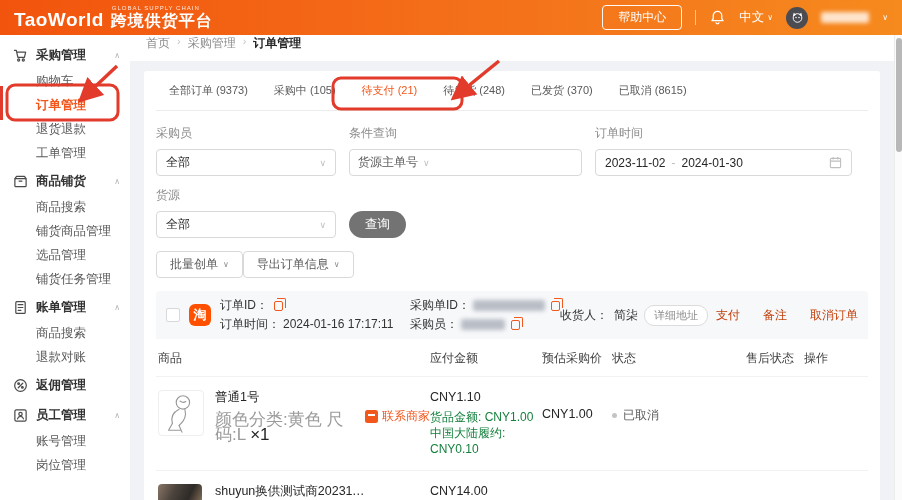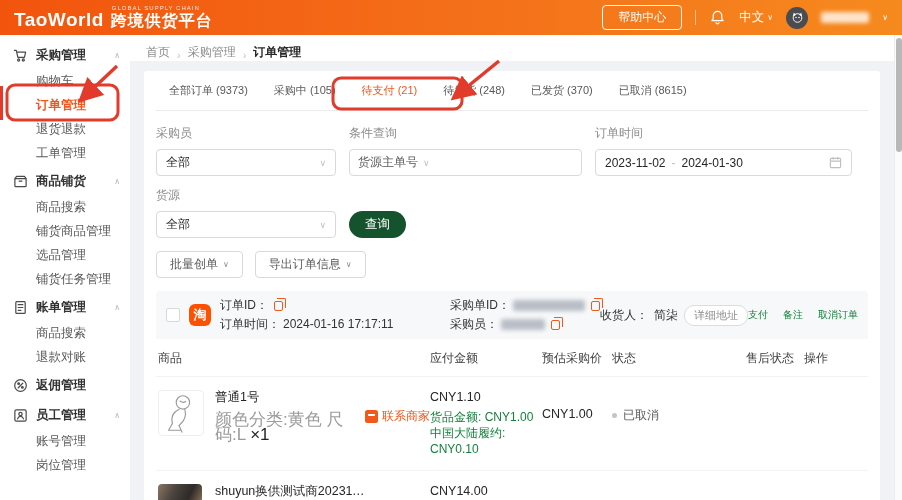--- a/index.html
+++ b/index.html
@@ -29,21 +29,21 @@
   .sidebar { position:absolute; left:0; top:35px; width:130px; bottom:0; background:#fff; padding-top:4px; z-index:2; }
   .side-section { height:27px; display:flex; align-items:center; padding:0 10px 0 13px; margin-top:3px; cursor:pointer; }
   .side-section .s-icon { width:15px; height:15px; color:#4a4a4a; flex:none; }
   .side-section .s-label { font-weight:bold; color:#333; margin-left:8px; font-size:12.5px; }
   .side-section .s-chev { margin-left:auto; color:#b5b5b5; font-size:8px; }
   .side-item { height:24px; line-height:24px; padding-left:36px; color:#595959; font-size:12.5px; cursor:pointer; }
   .side-item.active { color:#f2571c; font-weight:bold; }
 
   
   .main { position:absolute; left:130px; top:35px; right:8px; bottom:0; background:#f0f2f5; }
-  .breadcrumb { background:#fff; height:26px; display:flex; align-items:flex-end; gap:7px; padding:0 16px; font-size:12px; color:#8c8c8c; }
+  .breadcrumb { background:#fff; height:26px; display:flex; align-items:flex-start; gap:7px; padding:0 16px; font-size:12px; color:#8c8c8c; }
   .breadcrumb .sep { color:#c4c4c4; font-size:11px; }
   .breadcrumb .current { color:#262626; font-weight:bold; }
 
   .card { background:#fff; margin:10px 14px 0 14px; border-radius:3px; padding:0 12px; min-height:480px; }
 
   .tabs { display:flex; border-bottom:1px solid #ececec; }
   .tab { padding:12px 13px; font-size:11px; color:#595959; cursor:pointer; white-space:nowrap; }
   .tab.active { color:#f2571c; }
 
   .filters { padding-top:14px; }
@@ -53,40 +53,40 @@
   .control { height:27px; border:1px solid #d9d9d9; border-radius:4px; display:flex; align-items:center; padding:0 9px; font-size:12px; color:#262626; background:#fff; }
   .control .c-chev { margin-left:auto; color:#bfbfbf; font-size:9px; }
   .sel-180 { width:180px; }
   .combo { width:233px; padding:0; }
   .combo .combo-type { display:flex; align-items:center; gap:5px; padding:0 8px; color:#595959; flex:none; }
   .combo input { border:0; outline:0; flex:1; min-width:0; height:100%; font-size:12px; padding-right:8px; background:transparent; }
   .daterange { width:257px; gap:6px; }
   .daterange .d-sep { color:#bfbfbf; }
   .daterange .cal { margin-left:auto; width:13px; height:13px; color:#bfbfbf; }
   .row2 { margin-top:11px; align-items:flex-end; }
-  .search-btn { height:27px; padding:0 16px; border:0; border-radius:14px; background:#14532d; color:#fff; font-size:12.5px; cursor:pointer; align-self:flex-end; }
-
-  .toolbar { display:flex; gap:12px; margin-top:13px; }
+  .search-btn { height:27px; padding:0 16px; border:0; border-radius:14px; background:#737373; color:#fff; font-size:12.5px; cursor:pointer; align-self:flex-end; }
+
+  .toolbar { display:flex; margin-top:13px; }
   .tool-btn { height:27px; border:1px solid #d9d9d9; border-radius:4px; background:#fff; color:#595959; font-size:12px; padding:0 13px; display:flex; align-items:center; gap:5px; cursor:pointer; }
   .tool-btn .c-chev { color:#8c8c8c; font-size:8px; }
 
   
   .order-head { margin-top:13px; background:#f7f8fa; border-radius:4px 4px 0 0; padding:7px 10px; display:flex; align-items:center; font-size:12px; }
   .checkbox { width:14px; height:14px; border:1px solid #d9d9d9; border-radius:2px; background:#fff; flex:none; cursor:pointer; }
   .tao-icon { width:22px; height:22px; border-radius:6px; background:#ff5000; color:#fff; font-size:13px; font-weight:bold; display:flex; align-items:center; justify-content:center; margin:0 9px; flex:none; }
   .oh-col { display:flex; flex-direction:column; gap:4px; line-height:15px; }
   .oh-col1 { width:258px; }
   .oh-col2 { width:162px; }
   .oh-line { display:flex; align-items:center; gap:3px; color:#333; white-space:nowrap; }
   .copy-icon { position:relative; width:9px; height:10px; border:1.3px solid #f2571c; border-radius:2px; margin-left:3px; flex:none; display:inline-block; }
   .copy-icon::before { content:""; position:absolute; left:2px; top:-4px; width:8px; height:9px; border:1.3px solid #f2571c; border-left:0; border-bottom:0; border-radius:0 2px 0 0; background:transparent; }
   .receiver { display:flex; align-items:center; gap:6px; color:#333; white-space:nowrap; }
   .addr-pill { border:1px solid #dcdcdc; border-radius:10px; padding:2px 9px; font-size:11px; color:#8c8c8c; background:#fff; cursor:pointer; }
   .oh-links { margin-left:auto; display:flex; gap:15px; }
-  .oh-links span { color:#15803d; font-size:10px; cursor:pointer; white-space:nowrap; }
+  .oh-links span { color:#c2410c; font-size:12px; cursor:pointer; white-space:nowrap;margin-left:8px; }
 
   .grid { display:grid; grid-template-columns:272px 112px 70px 134px 58px 1fr; align-items:start; }
   .thead { padding:11px 2px 9px 2px; color:#424242; font-size:12px; }
   .thead > div { font-weight:normal; }
   .trow { padding:13px 2px; border-top:1px solid #f2f2f2; }
   .prod-cell { display:flex; align-items:flex-start; }
   .prod-img { width:46px; height:46px; border:1px solid #eee; border-radius:4px; background:#fff; flex:none; overflow:hidden; display:flex; align-items:center; justify-content:center; }
   .prod-img.photo { width:44px; height:58px; border:0;
     background:linear-gradient(115deg,#8a7666 0%,#4a423c 28%,#2e2a27 52%,#6d5c4b 68%,#cfc6b8 84%,#efe9df 100%); }
   .prod-info { margin-left:11px; width:150px; }

